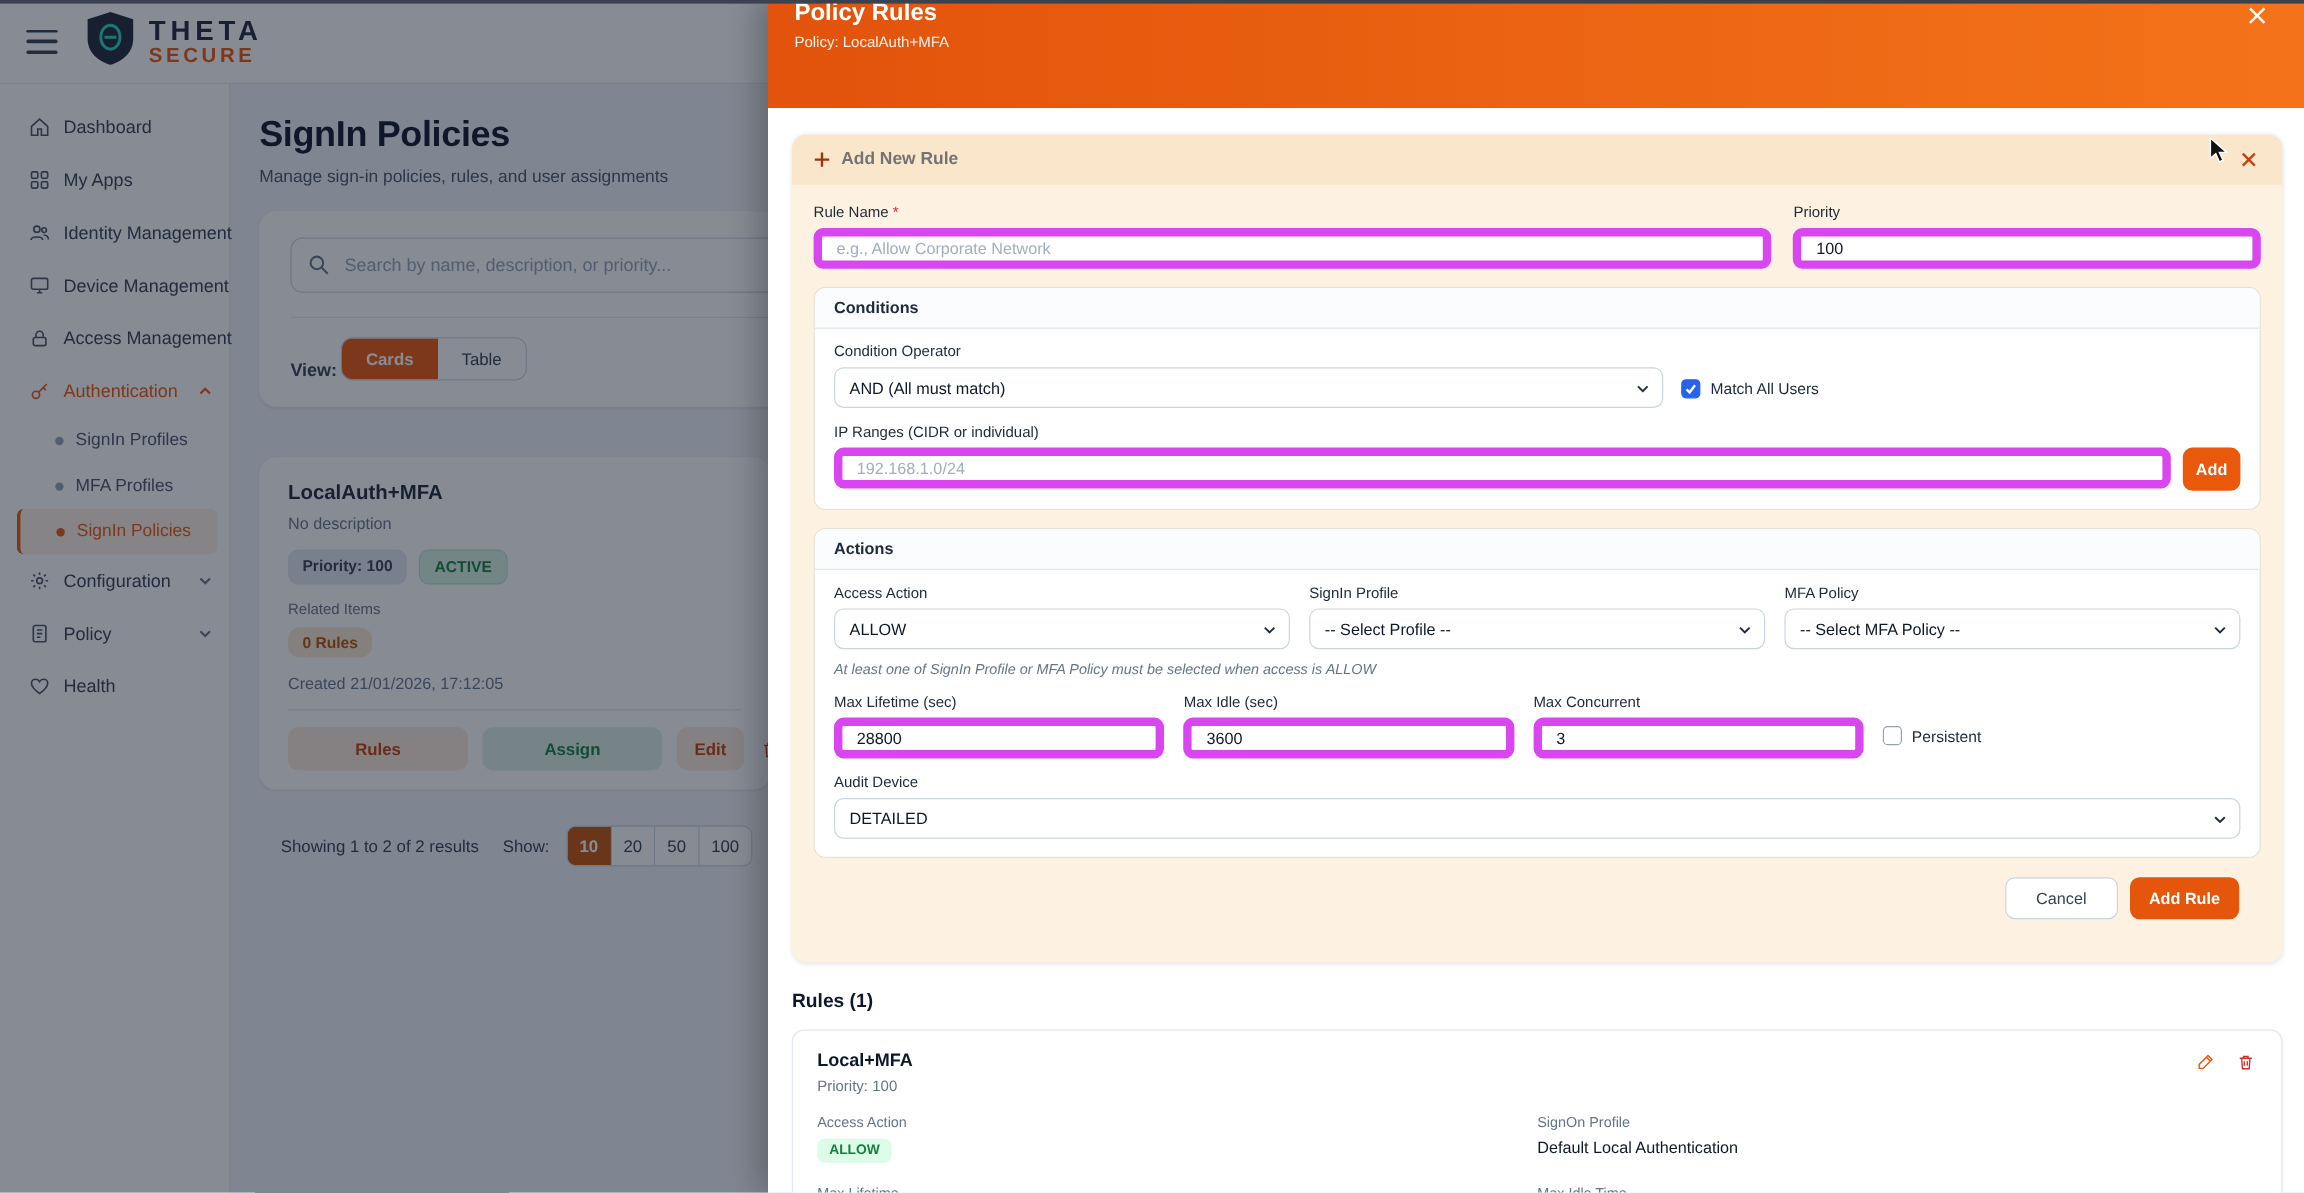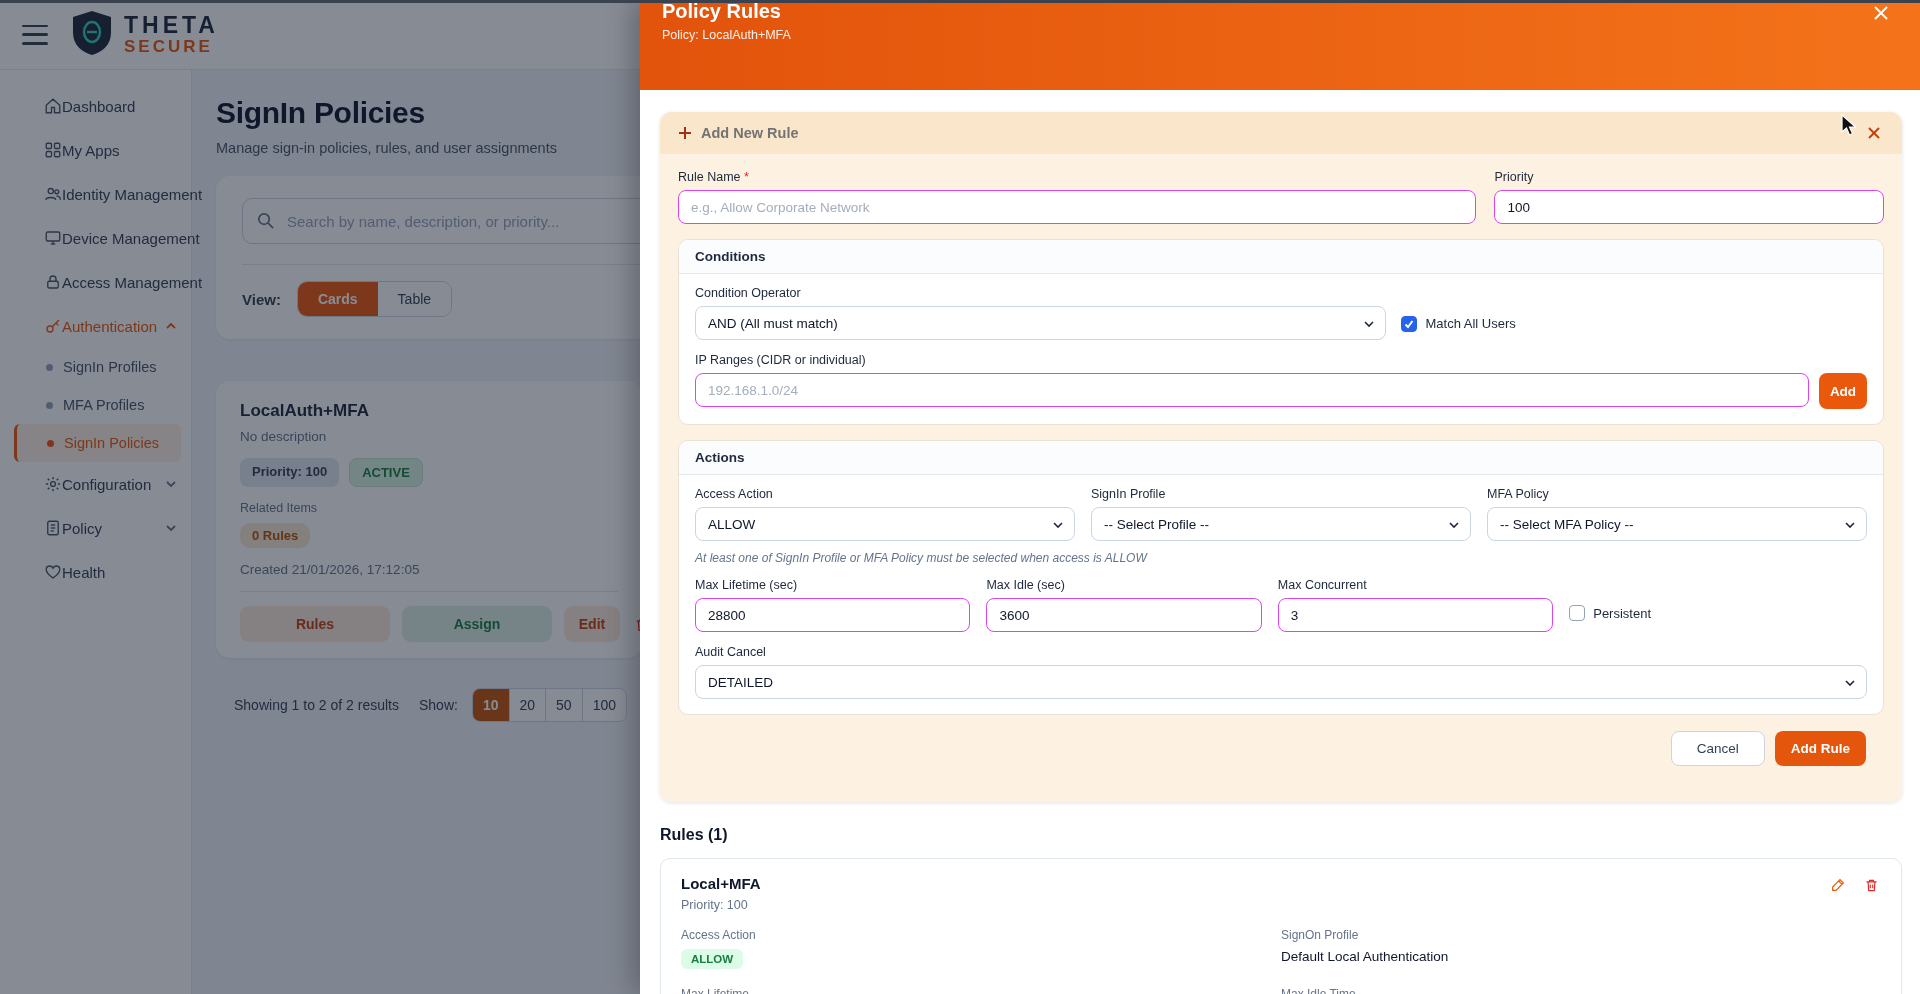--- a/index.html
+++ b/index.html
@@ -15,21 +15,21 @@
   .hamburger { width:26px; height:20px; display:flex; flex-direction:column; justify-content:space-between;
                background:none; border:none; cursor:pointer; margin-right:22px; }
   .hamburger span { display:block; height:2.6px; background:#334155; border-radius:2px; }
   .brand { display:flex; align-items:center; gap:10px; }
   .brand-text { display:flex; flex-direction:column; line-height:1.1; }
   .brand-t1 { font-size:23px; font-weight:700; letter-spacing:4px; color:#1e293b; }
   .brand-t2 { font-size:17px; font-weight:700; letter-spacing:3px; color:#ea580c; }
 
   .sidebar { position:absolute; top:70px; left:0; bottom:0; width:192px; background:#ffffff;
              border-right:1px solid #e2e8f0; padding-top:14px; }
-  .side-item { display:flex; align-items:center; padding:13px 14px 13px 44px;
+  .side-item { display:flex; align-items:center; gap:11px; padding:13px 14px 13px 24px;
                font-size:15px; color:#334155; cursor:pointer; position:relative; }
   .side-item .lbl { flex:1; white-space:nowrap; }
   .side-item svg.mi { flex:0 0 auto; }
   .side-item .chev { margin-left:auto; }
   .side-item.accent { color:#ea580c; }
   .sub-item { display:flex; align-items:center; gap:10px; padding:11px 10px 11px 46px;
               font-size:14.5px; color:#475569; cursor:pointer; }
   .bullet { width:7px; height:7px; border-radius:50%; background:#94a3b8; flex:0 0 auto; }
   .sub-item.active { margin:0 10px 0 14px; padding-left:30px; background:#fdf0e3;
                      border-left:3px solid #ea580c; border-radius:6px; color:#ea580c; font-weight:500; }
@@ -41,21 +41,21 @@
 
   .filter-card { margin-top:20px; width:720px; background:#ffffff; border-radius:14px;
                  box-shadow:0 1px 3px rgba(15,23,42,.08); padding:22px 26px; }
   .search-box { position:relative; width:640px; }
   .search-box input { width:100%; height:46px; border:1px solid #cbd5e1; border-radius:10px;
                       padding:0 14px 0 44px; font-size:15px; color:#0f172a; outline:none;
                       font-family:"Liberation Sans",sans-serif; }
   .search-box input::placeholder { color:#94a3b8; }
   .search-box .mag { position:absolute; left:14px; top:13px; }
   .filter-div { height:1px; background:#e2e8f0; margin:20px 0 16px; width:640px; }
-  .view-row { display:flex; align-items:center; gap:16px; }
+  .view-row { display:flex; align-items:flex-end; gap:3px; }
   .view-lbl { font-size:15px; font-weight:600; color:#334155; }
   .toggle-group { display:flex; border:1px solid #cbd5e1; border-radius:10px; overflow:hidden; background:#fff; }
   .toggle-btn { padding:9px 20px; font-size:14px; color:#334155; background:#fff; border:none; cursor:pointer;
                 font-family:"Liberation Sans",sans-serif; }
   .toggle-btn.active { background:#ea580c; color:#fff; font-weight:600; }
 
   .policy-card { margin-top:42px; width:426px; background:#ffffff; border-radius:14px;
                  box-shadow:0 1px 3px rgba(15,23,42,.08); padding:20px 24px 16px; }
   .pc-name { font-size:17px; font-weight:700; color:#1e293b; }
   .pc-desc { margin-top:8px; font-size:13.5px; color:#64748b; }
@@ -101,21 +101,21 @@
   .drawer-body { flex:1; overflow:hidden; padding:22px 18px 0 20px; background:#ffffff; }
 
   .add-panel { background:#fdf1e2; border-radius:12px; box-shadow:0 1px 4px rgba(15,23,42,.12); overflow:hidden; }
   .ap-head { display:flex; align-items:center; background:#fae7cb; padding:11px 18px; }
   .ap-title { display:flex; align-items:center; gap:9px; font-size:14.5px; font-weight:700; color:#737373;text-align:center; }
   .ap-close { margin-left:auto; background:none; border:none; cursor:pointer; padding:3px; display:flex; }
   .ap-form { padding:16px 18px 18px; }
 
   .f-label { font-size:12.5px; font-weight:500; color:#1e293b; margin-bottom:6px; display:block; }
   .req { color:#dc2626; }
-  .t-input { width:100%; height:34px; border:1px solid #d946ef; border-radius:8px; background:#fff;
+  .t-input { width:100%; height:34px; border:7px solid #d946ef; border-radius:8px; background:#fff;
              padding:0 12px; font-size:13.5px; color:#0f172a; outline:none; font-family:"Liberation Sans",sans-serif; }
   .t-input::placeholder { color:#a3aebc; }
   .row-np { display:flex; gap:18px; }
   .col-name { flex:2.05; } .col-priority { flex:1; }
 
   .sec-card { margin-top:15px; background:#fff; border:1px solid #e7e2d6; border-radius:10px; overflow:hidden; }
   .sec-head { padding:9px 16px; font-size:13.5px; font-weight:600; color:#1e293b;
               background:#fbfcfd; border-bottom:1px solid #e2e8f0; }
   .sec-body { padding:12px 16px 15px; }
 
@@ -480,21 +480,21 @@
                 <label class="f-label">Max Concurrent</label>
                 <input class="t-input" type="text" value="3" style="">
               </div>
               <div class="persist">
                 <span class="cbox"></span>
                 <span class="check-lbl">Persistent</span>
               </div>
             </div>
 
             <div class="audit-wrap">
-              <label class="f-label">Audit Cancel</label>
+              <label class="f-label">Audit Device</label>
               <div class="sel">
                 <span>DETAILED</span>
                 <svg width="12" height="12" viewBox="0 0 12 12" fill="none" stroke="#1e293b" stroke-width="1.6">
                     <polyline points="2,4 6,8 10,4"></polyline>
                   </svg>
               </div>
             </div>
           </div>
         </div>
 

